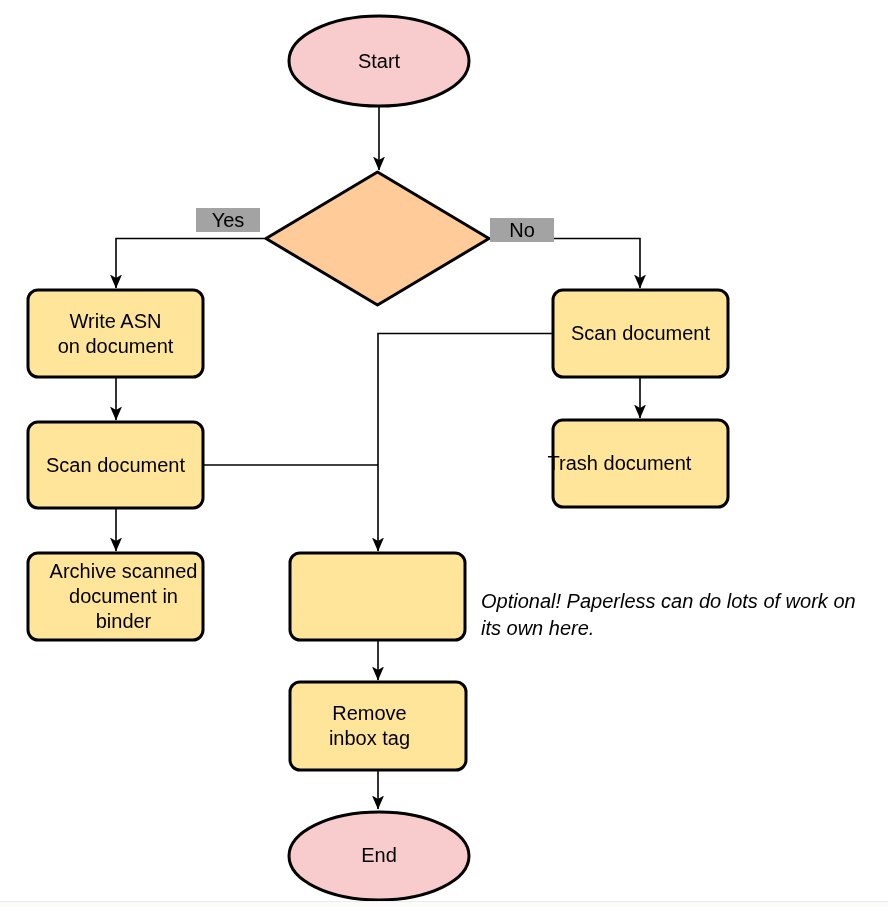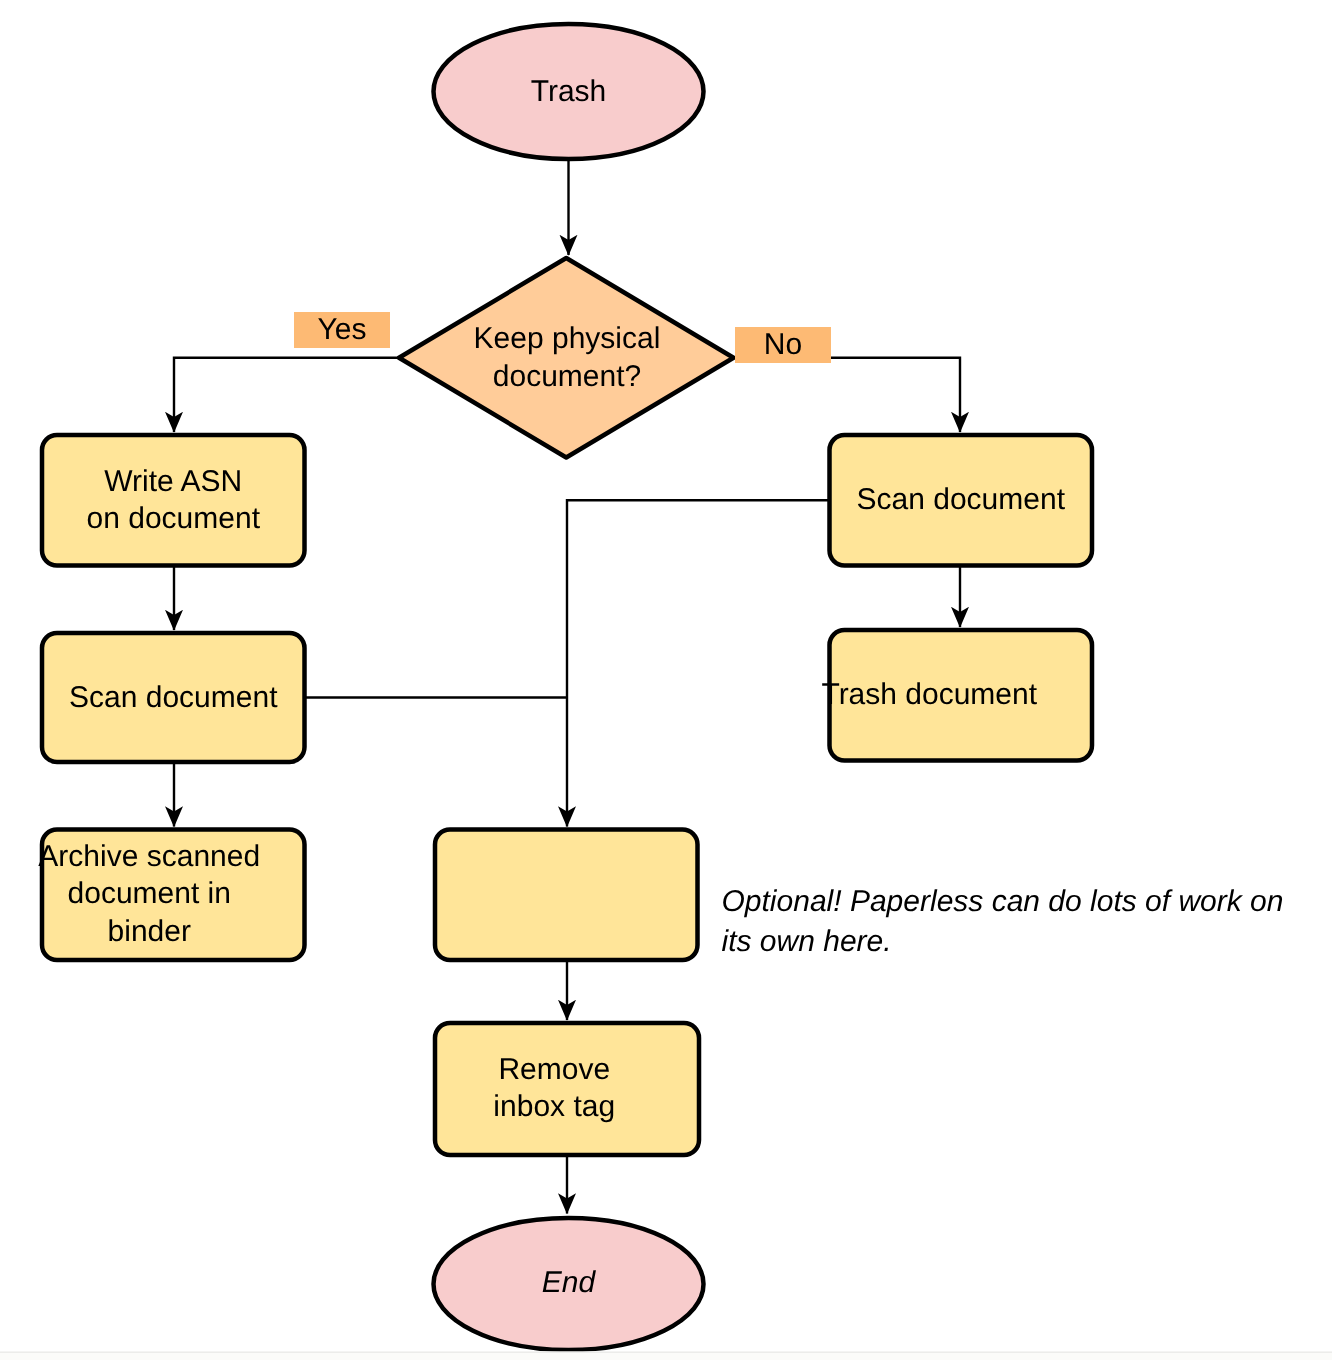--- a/index.html
+++ b/index.html
@@ -36,21 +36,21 @@
   }
   .edge-label {
     position: absolute;
     display: flex;
     align-items: center;
     justify-content: center;
     text-align: center;
     font-size: 20px;
     line-height: 24px;
     color: #000000;
-    background: #fdba74;
+    background: #a3a3a3;
     pointer-events: none;
   }
   .annotation {
     position: absolute;
     left: 481px;
     top: 588px;
     width: 410px;
     font-size: 20px;
     line-height: 27px;
     font-style: italic;
@@ -100,43 +100,41 @@
       <rect x="28" y="422" width="175" height="86" rx="10" ry="10" fill="#FFE599"></rect>
       <rect x="28" y="553" width="175" height="87" rx="10" ry="10" fill="#FFE599"></rect>
       <rect x="553" y="290" width="175" height="87" rx="10" ry="10" fill="#FFE599"></rect>
       <rect x="553" y="420" width="175" height="87" rx="10" ry="10" fill="#FFE599"></rect>
       <rect x="290" y="553" width="175" height="87" rx="10" ry="10" fill="#FFE599"></rect>
       <rect x="290" y="682" width="176" height="88" rx="10" ry="10" fill="#FFE599"></rect>
       <ellipse cx="379" cy="856" rx="90" ry="44" fill="#F8CCCC"></ellipse>
     </g>
   </svg>
 
-  <div class="node-label" style="left:289px; top:16px; width:180px; height:90px;">Trash</div>
+  <div class="node-label" style="left:289px; top:16px; width:180px; height:90px;">Start</div>
 
-  <div class="node-label" style="left:277px; top:172px; width:202px; height:133px;">Keep physical
-document?</div>
 
   <div class="node-label" style="left:28px; top:290px; width:175px; height:87px;">Write ASN
 on document</div>
 
   <div class="node-label" style="left:28px; top:422px; width:175px; height:86px;">Scan document</div>
 
-  <div class="node-label" style="left:12px; top:553px; width:175px; height:87px;">Archive scanned
+  <div class="node-label" style="left:36px; top:553px; width:175px; height:87px;">Archive scanned
 document in
 binder</div>
 
   <div class="node-label" style="left:553px; top:290px; width:175px; height:87px;">Scan document</div>
 
   <div class="node-label" style="left:521px; top:420px; width:197px; height:87px;">Trash document</div>
 
 
   <div class="node-label" style="left:290px; top:682px; width:159px; height:88px;">Remove
 inbox tag</div>
 
-  <div class="node-label" style="left:289px; top:811px; width:180px; height:89px;font-style:italic;">End</div>
+  <div class="node-label" style="left:289px; top:811px; width:180px; height:89px;">End</div>
 
   <div class="edge-label" style="left:196px; top:208px; width:64px; height:24px;">Yes</div>
 
   <div class="edge-label" style="left:490px; top:218px; width:64px; height:24px;">No</div>
 
   <div class="annotation">Optional! Paperless can do lots of work on
 its own here.</div>
 
   <div class="page-bottom-edge"></div>
 </div>

